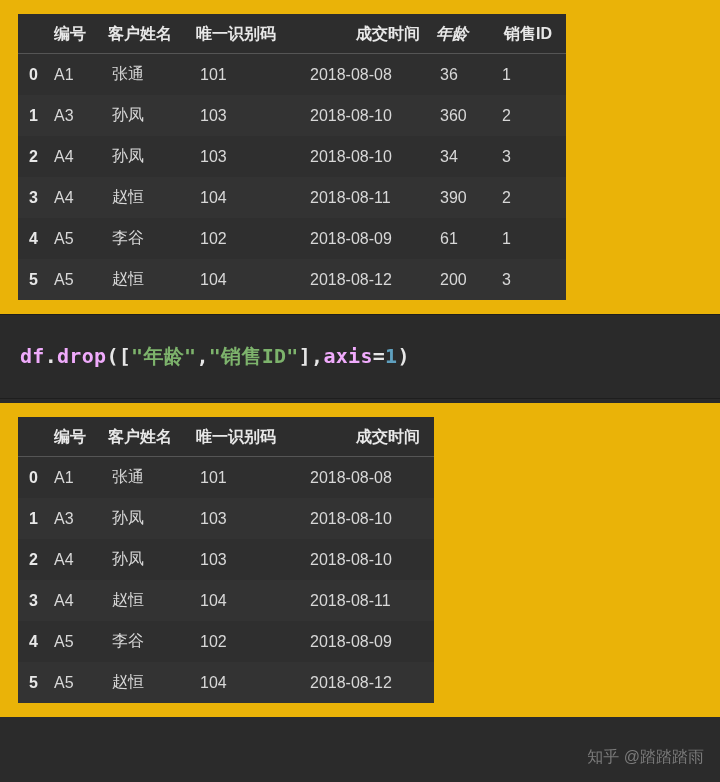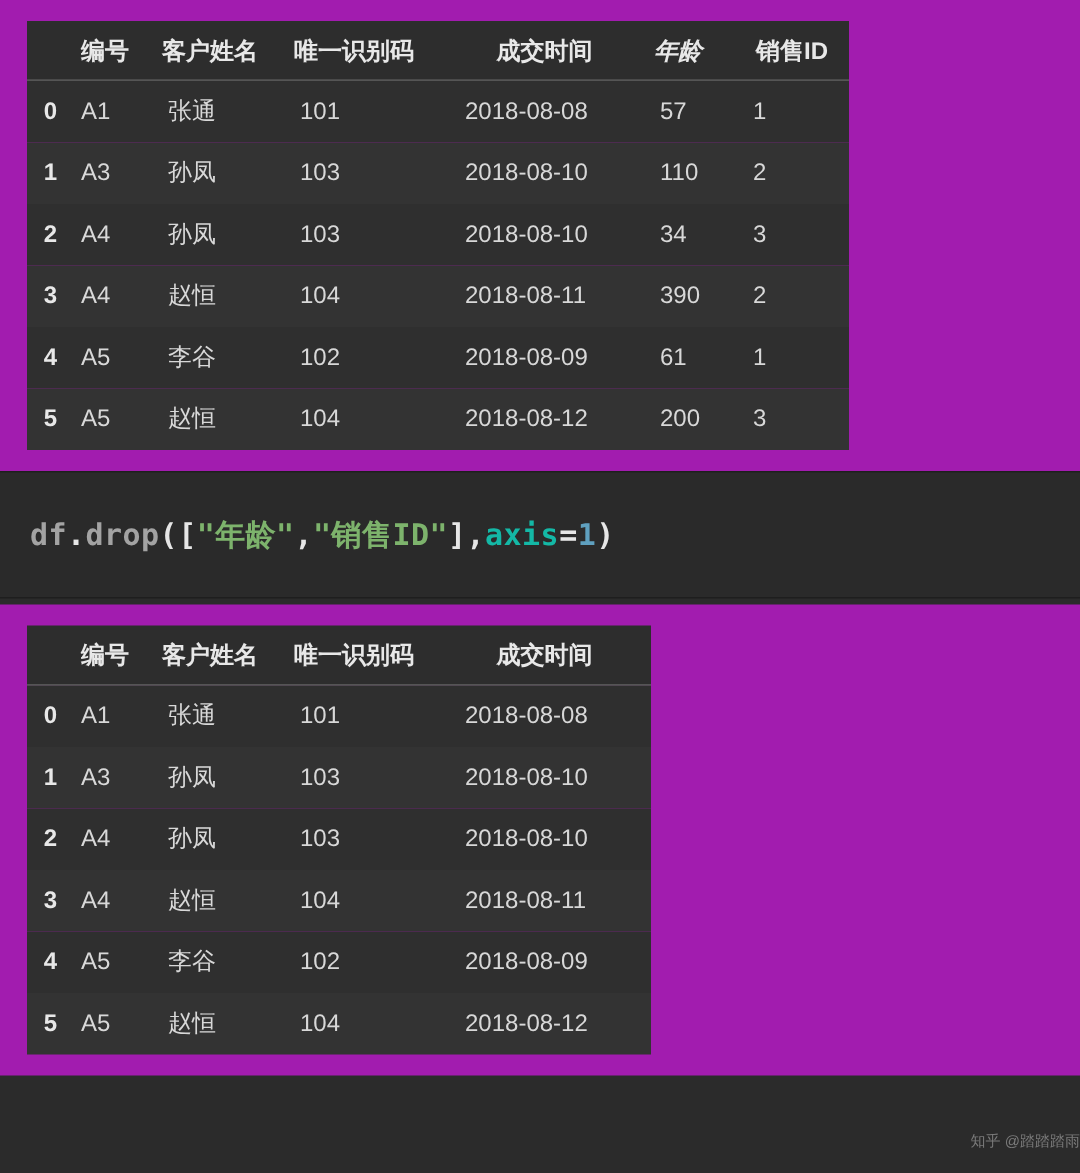--- a/index.html
+++ b/index.html
@@ -7,21 +7,21 @@
       width: 720px;
       height: 782px;
       background: #2b2b2b;
       font-family: -apple-system, BlinkMacSystemFont, "Segoe UI", "PingFang SC", "Microsoft YaHei", sans-serif;
       color: #e8e8e8;
       overflow: hidden;
       position: relative;
     }
     .table-block {
       padding: 14px 18px 14px 18px;
-      background: #a21caf;
+      background: #eab308;
     }
     table {
       border-collapse: collapse;
       font-size: 16px;
     }
     th, td {
       text-align: left;
       padding: 10px 14px 10px 2px;
       font-weight: normal;
     }
@@ -32,21 +32,21 @@
       padding-bottom: 8px;
       text-align: right;
     }
     th:first-child {
       text-align: right;
       width: 30px;
     }
     th.h-bianhao { padding-left: 6px; min-width: 58px; text-align: left;}
     th.h-name { min-width: 88px; text-align: left;}
     th.h-uid { min-width: 110px; text-align: left; font-family: Liberation Mono, monospace;}
-    th.h-date { min-width: 130px; text-align: center;}
+    th.h-date { min-width: 130px; text-align: right;}
     th.h-age { min-width: 62px; text-align: left; font-style: italic;}
     th.h-sid { min-width: 70px; text-align: right;}
     td.idx {
       font-weight: bold;
       text-align: right;
       color: #e8e8e8;
       width: 30px;
       padding-right: 10px;
     }
     td { color: #d8d8d8; padding-left: 6px;}
@@ -56,32 +56,32 @@
     .code-block {
       background: #2a2a2a;
       padding: 28px 20px;
       font-family: "Consolas", "Monaco", "Menlo", monospace;
       font-size: 20px;
       font-weight: bold;
       letter-spacing: 0.3px;
       border-top: 1px solid #1e1e1e;
       border-bottom: 1px solid #1e1e1e;
     }
-    .tk-id { color: #a3a3a3; }
+    .tk-id { color: #f0abfc; }
     .tk-punct { color: #e6e6e6; }
     .tk-str { color: #7db36c; }
-    .tk-kw { color: #14b8a6; }
+    .tk-kw { color: #f0abfc; }
     .tk-num { color: #5fa0bf; }
     .tk-op { color: #e6e6e6; }
     .watermark {
       position: absolute;
-      right: 0;
+      right: 16px;
       bottom: 14px;
       color: #7a7a7a;
-      font-size: 10px;
+      font-size: 16px;
     }
     .table-wrap-2 { margin-top: 4px; }
   </style>
 </head>
 <body>
 
 <div class="table-block">
   <table>
     <thead>
       <tr>
@@ -94,30 +94,30 @@
         <th class="h-sid">销售ID</th>
       </tr>
     </thead>
     <tbody id="tbody1">
         <tr>
           <td class="idx">0</td>
           <td>A1</td>
           <td>张通</td>
           <td>101</td>
           <td>2018-08-08</td>
-          <td>57</td>
+          <td>36</td>
           <td>1</td>
         </tr>
         <tr>
           <td class="idx">1</td>
           <td>A3</td>
           <td>孙凤</td>
           <td>103</td>
           <td>2018-08-10</td>
-          <td>110</td>
+          <td>360</td>
           <td>2</td>
         </tr>
         <tr>
           <td class="idx">2</td>
           <td>A4</td>
           <td>孙凤</td>
           <td>103</td>
           <td>2018-08-10</td>
           <td>34</td>
           <td>3</td>

